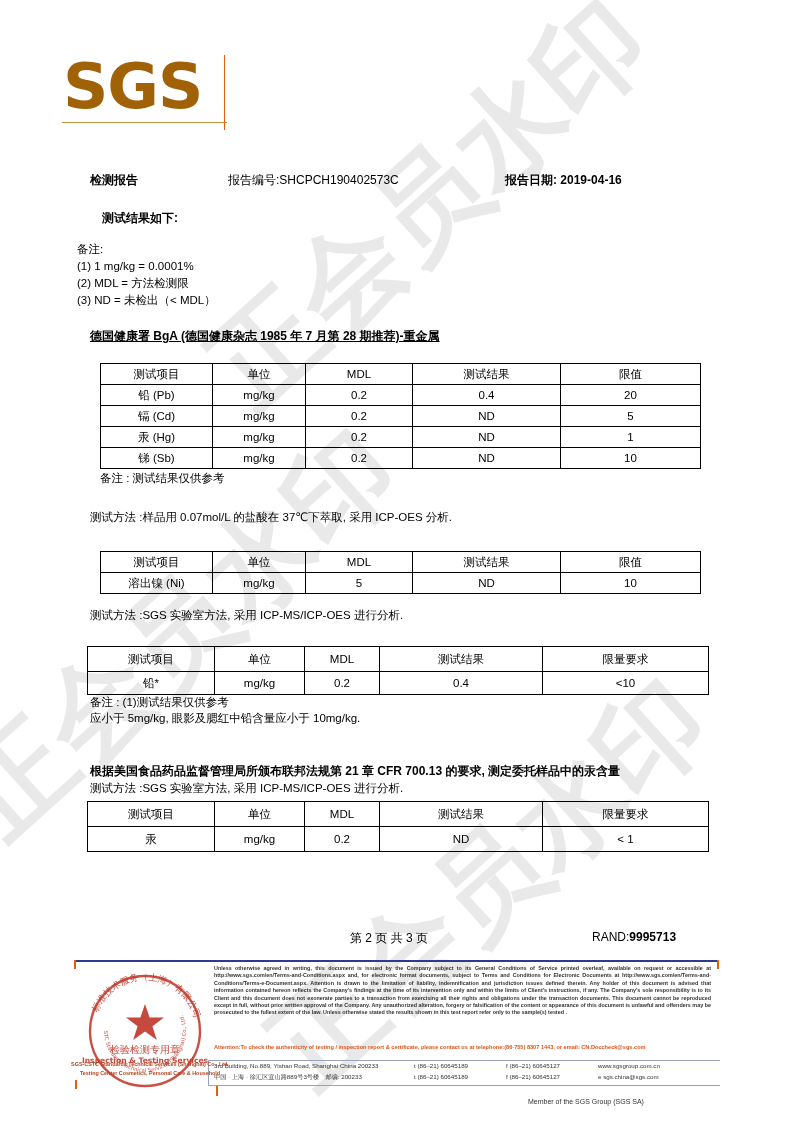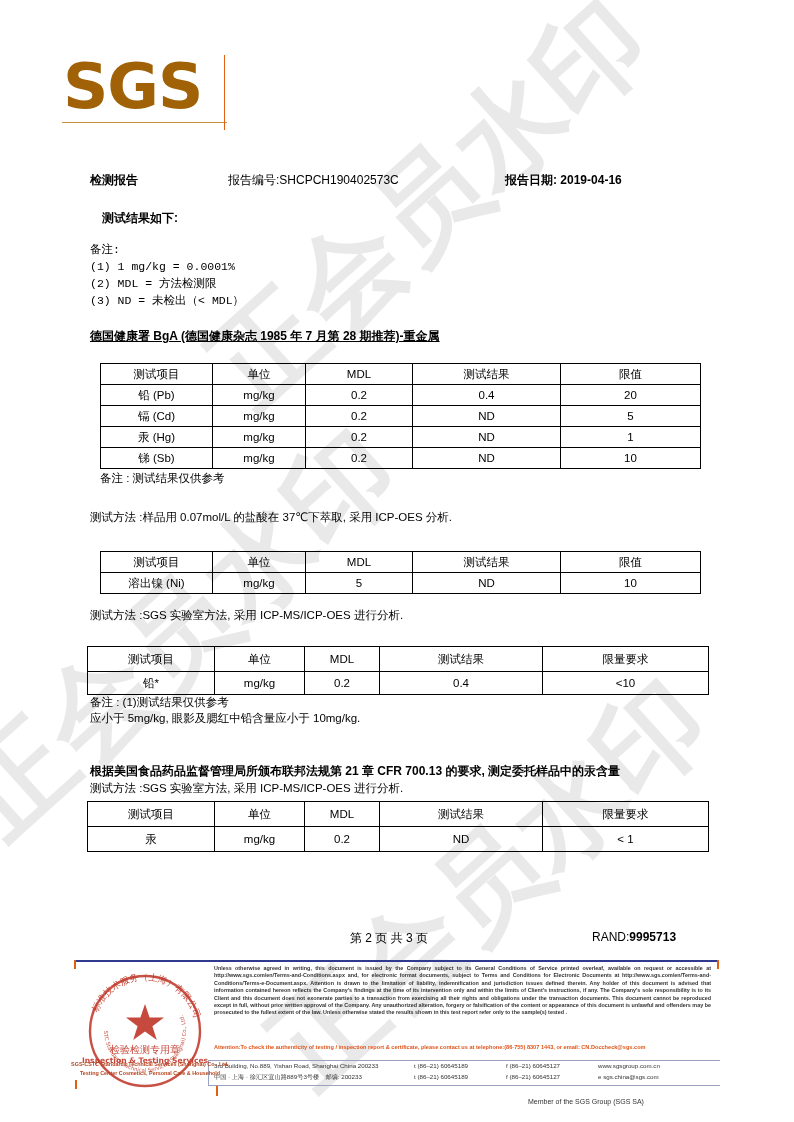--- a/index.html
+++ b/index.html
@@ -312,21 +312,21 @@
   <div class="info-row">
     <span class="info-title">检测报告</span>
     <span class="info-no"><span>报告编号:</span><span>SHCPCH190402573C</span></span>
     <span class="info-date"><span>报告日期:</span>&nbsp;<span>2019-04-16</span></span>
   </div>
 
   <div id="content">
 
     <div class="blk lead" style="left:102px; top:210px;">测试结果如下:</div>
 
-    <div class="blk" style="left:90px; top:241px;font-family:Liberation Mono, monospace;">
+    <div class="blk" style="left:77px; top:241px;">
       <div class="note-line">备注:</div>
       <div class="note-line">(1) 1 mg/kg = 0.0001%</div>
       <div class="note-line">(2) MDL = 方法检测限</div>
       <div class="note-line">(3) ND = 未检出（&lt; MDL）</div>
     </div>
 
     <div class="blk" style="left:90px; top:328px;text-decoration:underline;">
       <div class="sec-title">德国健康署 BgA (德国健康杂志 1985 年 7 月第 28 期推荐)-重金属</div>
     </div>
 

